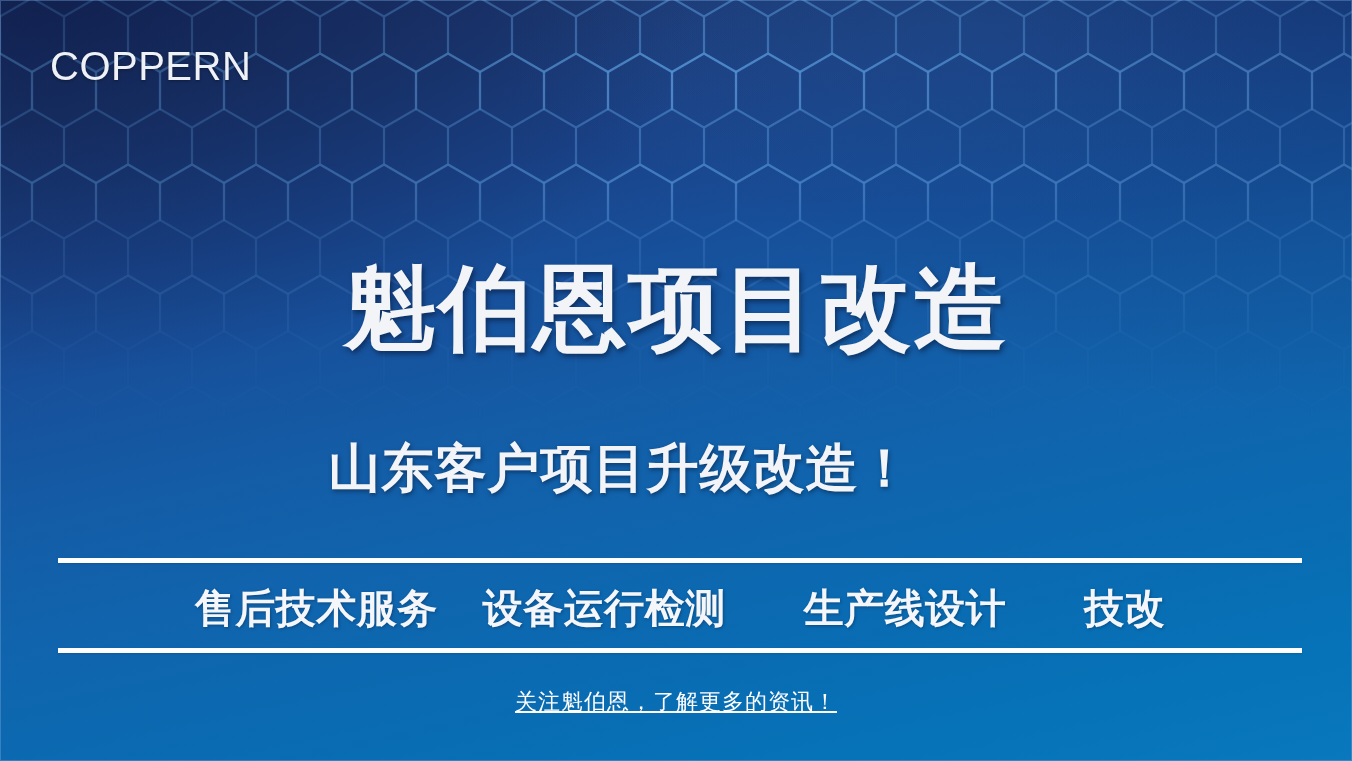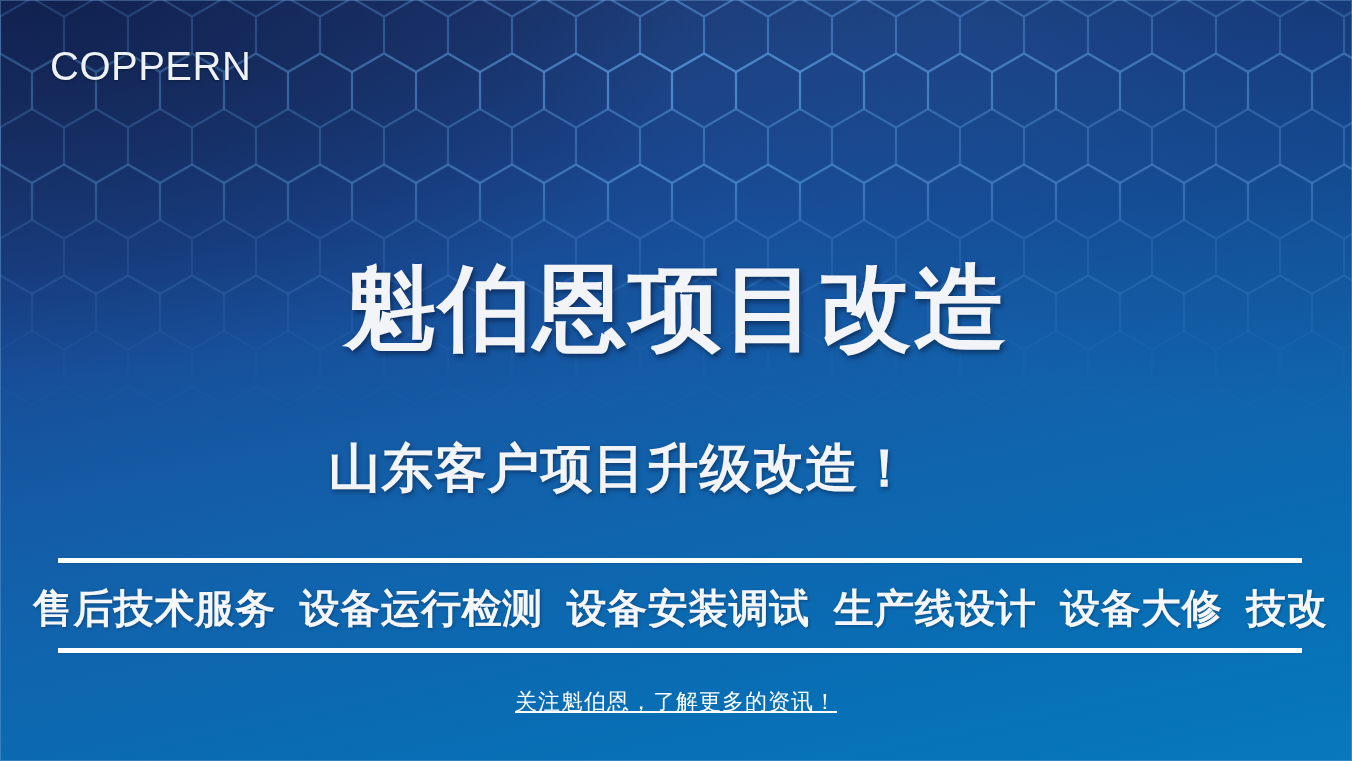--- a/index.html
+++ b/index.html
@@ -185,25 +185,23 @@
 
   <h2 class="sub-title">山东客户项目升级改造！</h2>
 
   <div class="rule top"></div>
 
   <div class="services">
     <span class="svc">售后技术服务</span>
     <span class="gap"></span>
     <span class="svc">设备运行检测</span>
     <span class="gap"></span>
-    <span class="svc">设备安装调试</span>
     <span class="gap"></span>
     <span class="svc">生产线设计</span>
     <span class="gap"></span>
-    <span class="svc">设备大修</span>
     <span class="gap"></span>
     <span class="svc">技改</span>
   </div>
 
   <div class="rule bottom"></div>
 
   <div class="footer-note">关注魁伯恩，了解更多的资讯！</div>
 
   <div id="edge"></div>
 </div>

